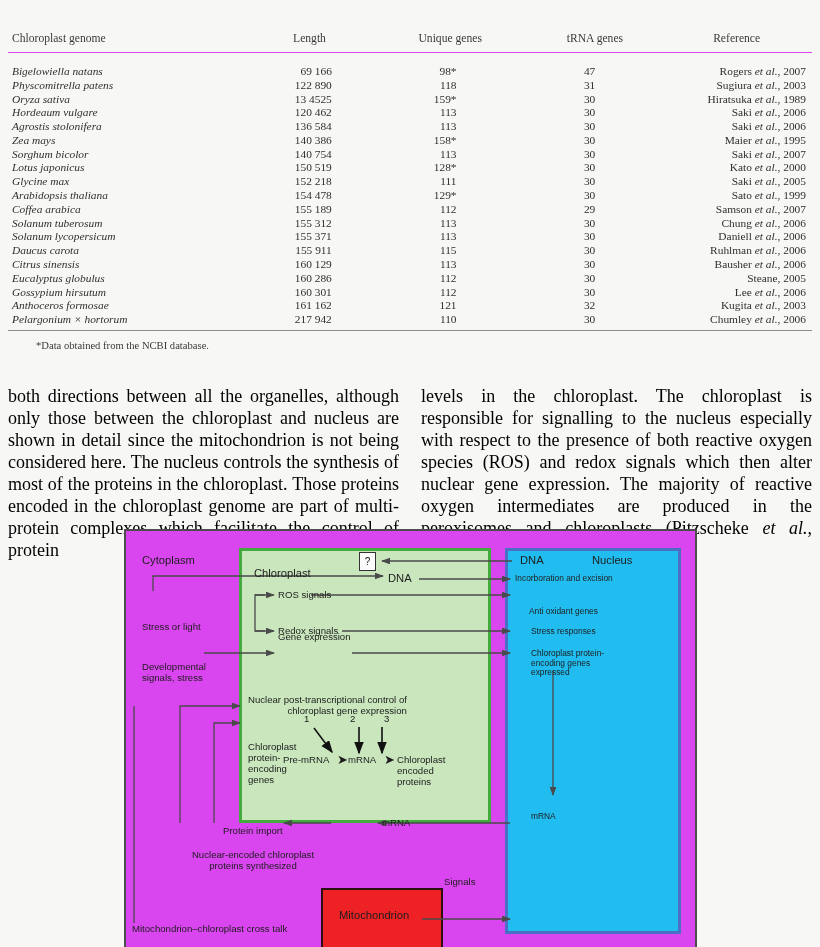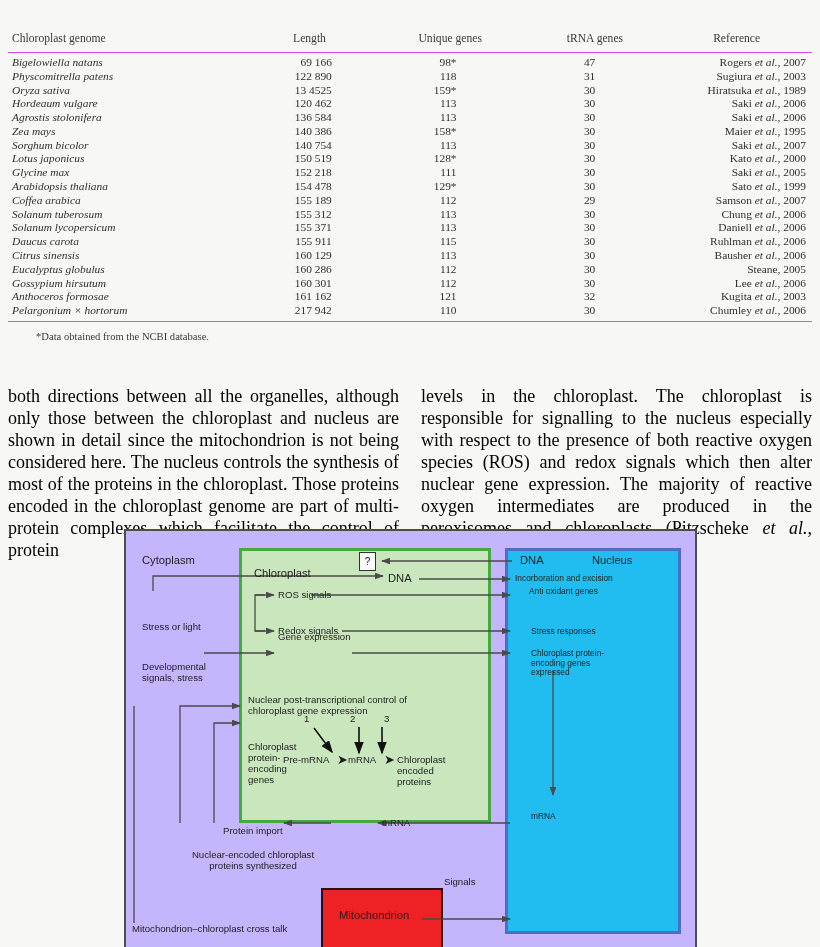--- a/index.html
+++ b/index.html
@@ -37,21 +37,21 @@
     padding: 2px 0 7px 0;
     border-bottom: 1px solid #d946ef;
     white-space: nowrap;
   }
   table.genome thead th.c-name   { text-align: left;   width: 29%; padding-left: 4px; }
   table.genome thead th.c-len    { text-align: center; width: 17%; }
   table.genome thead th.c-genes  { text-align: center; width: 18%; }
   table.genome thead th.c-trna   { text-align: center; width: 18%; }
   table.genome thead th.c-ref    { text-align: center; width: 18%; padding-right: 6px;}
 
-  table.genome tbody tr:first-child td { padding-top: 3px; }
+  table.genome tbody tr:first-child td { padding-top: 12px; }
   table.genome tbody td {
     padding: 0.9px 0;
     font-size: 11.4px;
     color: #2f2f2f;
     white-space: nowrap;
   }
   table.genome td.c-name  { text-align: left; font-style: italic; padding-left: 4px; }
   table.genome td.c-len   { text-align: right; padding-right: 46px; font-variant-numeric: tabular-nums;}
   table.genome td.c-genes { text-align: right; padding-right: 66px; }
   table.genome td.c-trna  { text-align: right; padding-right: 72px; }
@@ -90,21 +90,21 @@
 
   
   .figure {
     position: absolute;
     left: 124px;
     top: 529px;
     width: 573px;
     height: 418px;
     border: 2px solid #4d4d4d;
     border-bottom: none;
-    background: #c4b5fd;
+    background: #d946ef;
     box-sizing: border-box;
     font-family: "Liberation Sans", sans-serif;
     overflow: hidden;
   }
   .figure svg { position: absolute; left: 0; top: 0; }
 
   .box-chloroplast {
     position: absolute;
     left: 113px;
     top: 17px;
@@ -391,28 +391,28 @@
 
   <div class="lbl md" style="left:16px;  top:90px;">Stress or light</div>
   <div class="lbl md" style="left:16px;  top:130px;">Developmental
 signals, stress</div>
 
   <div class="lbl md" style="left:152px; top:58px;">ROS signals</div>
   <div class="lbl md" style="left:152px; top:94px;">Redox signals</div>
   <div class="lbl md" style="left:152px; top:100px;text-align:right;">Gene expression</div>
 
   <div class="lbl sm" style="left:389px; top:43px;">Incorboration and excision</div>
-  <div class="lbl sm" style="left:403px; top:56px;">Anti oxidant genes</div>
+  <div class="lbl sm" style="left:403px; top:76px;">Anti oxidant genes</div>
   <div class="lbl sm" style="left:405px; top:96px;">Stress responses</div>
   <div class="lbl sm" style="left:405px; top:118px;">Chloroplast protein-
 encoding genes
 expressed</div>
   <div class="lbl sm" style="left:405px; top:281px;">mRNA</div>
 
-  <div class="lbl md" style="left:122px; top:163px;">Nuclear post-transcriptional control of
+  <div class="lbl md" style="left:122px; top:163px;text-align:right;">Nuclear post-transcriptional control of
 chloroplast gene expression</div>
   <div class="lbl md" style="left:122px; top:210px;">Chloroplast
 protein-
 encoding
 genes</div>
 
   <div class="lbl md" style="left:157px; top:223px;">Pre-mRNA</div>
   <span class="lbl md" style="left:211px; top:222px; font-size:13px;">➤</span>
   <div class="lbl md" style="left:222px; top:223px;">mRNA</div>
   <span class="lbl md" style="left:258px; top:222px; font-size:13px;">➤</span>

